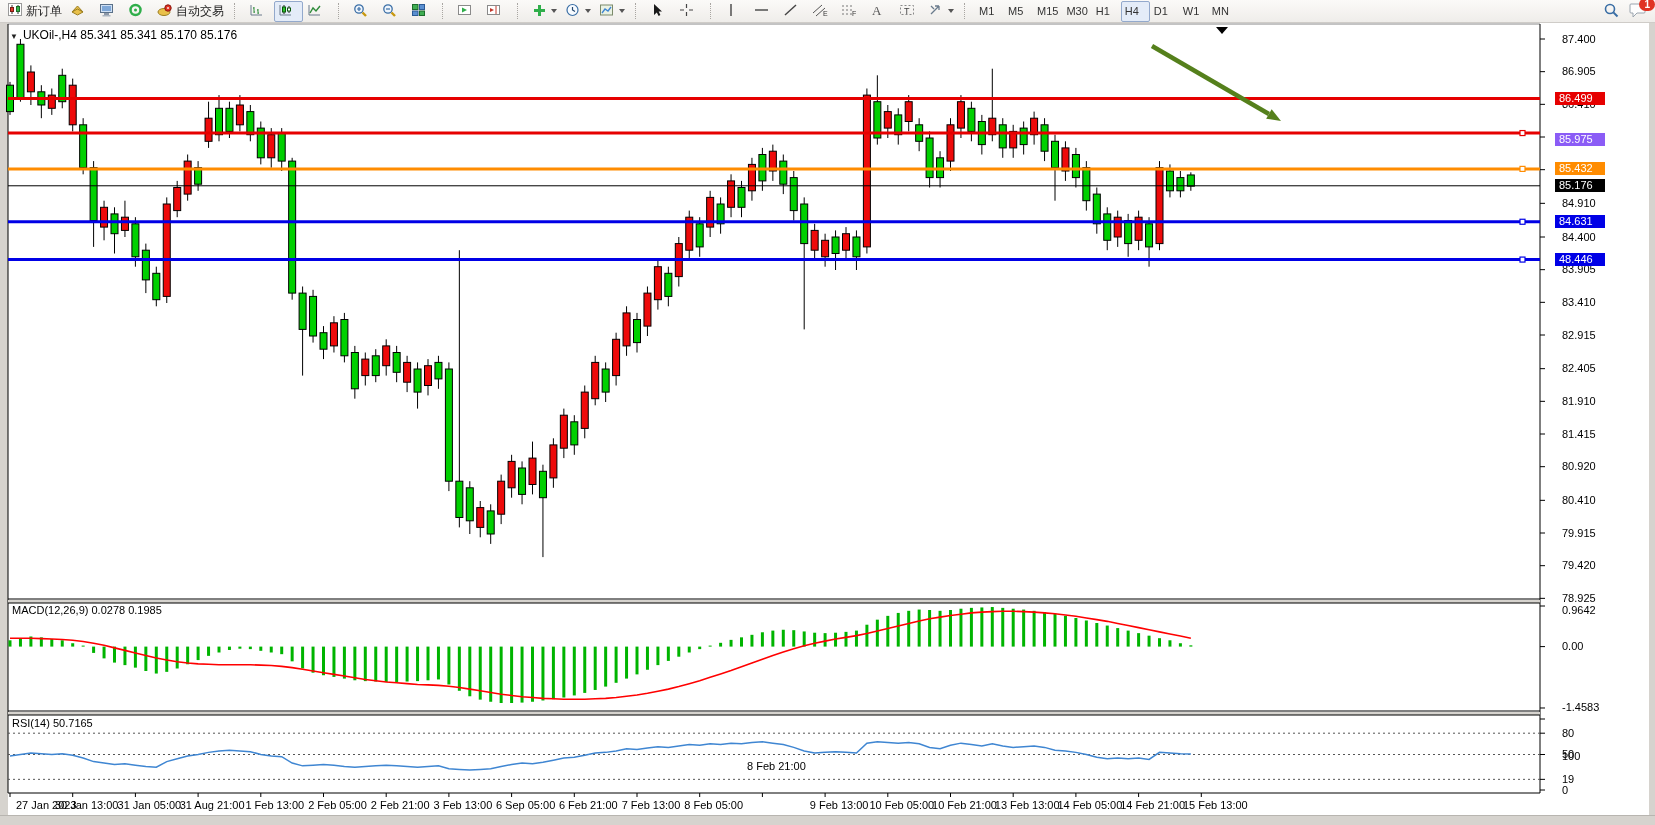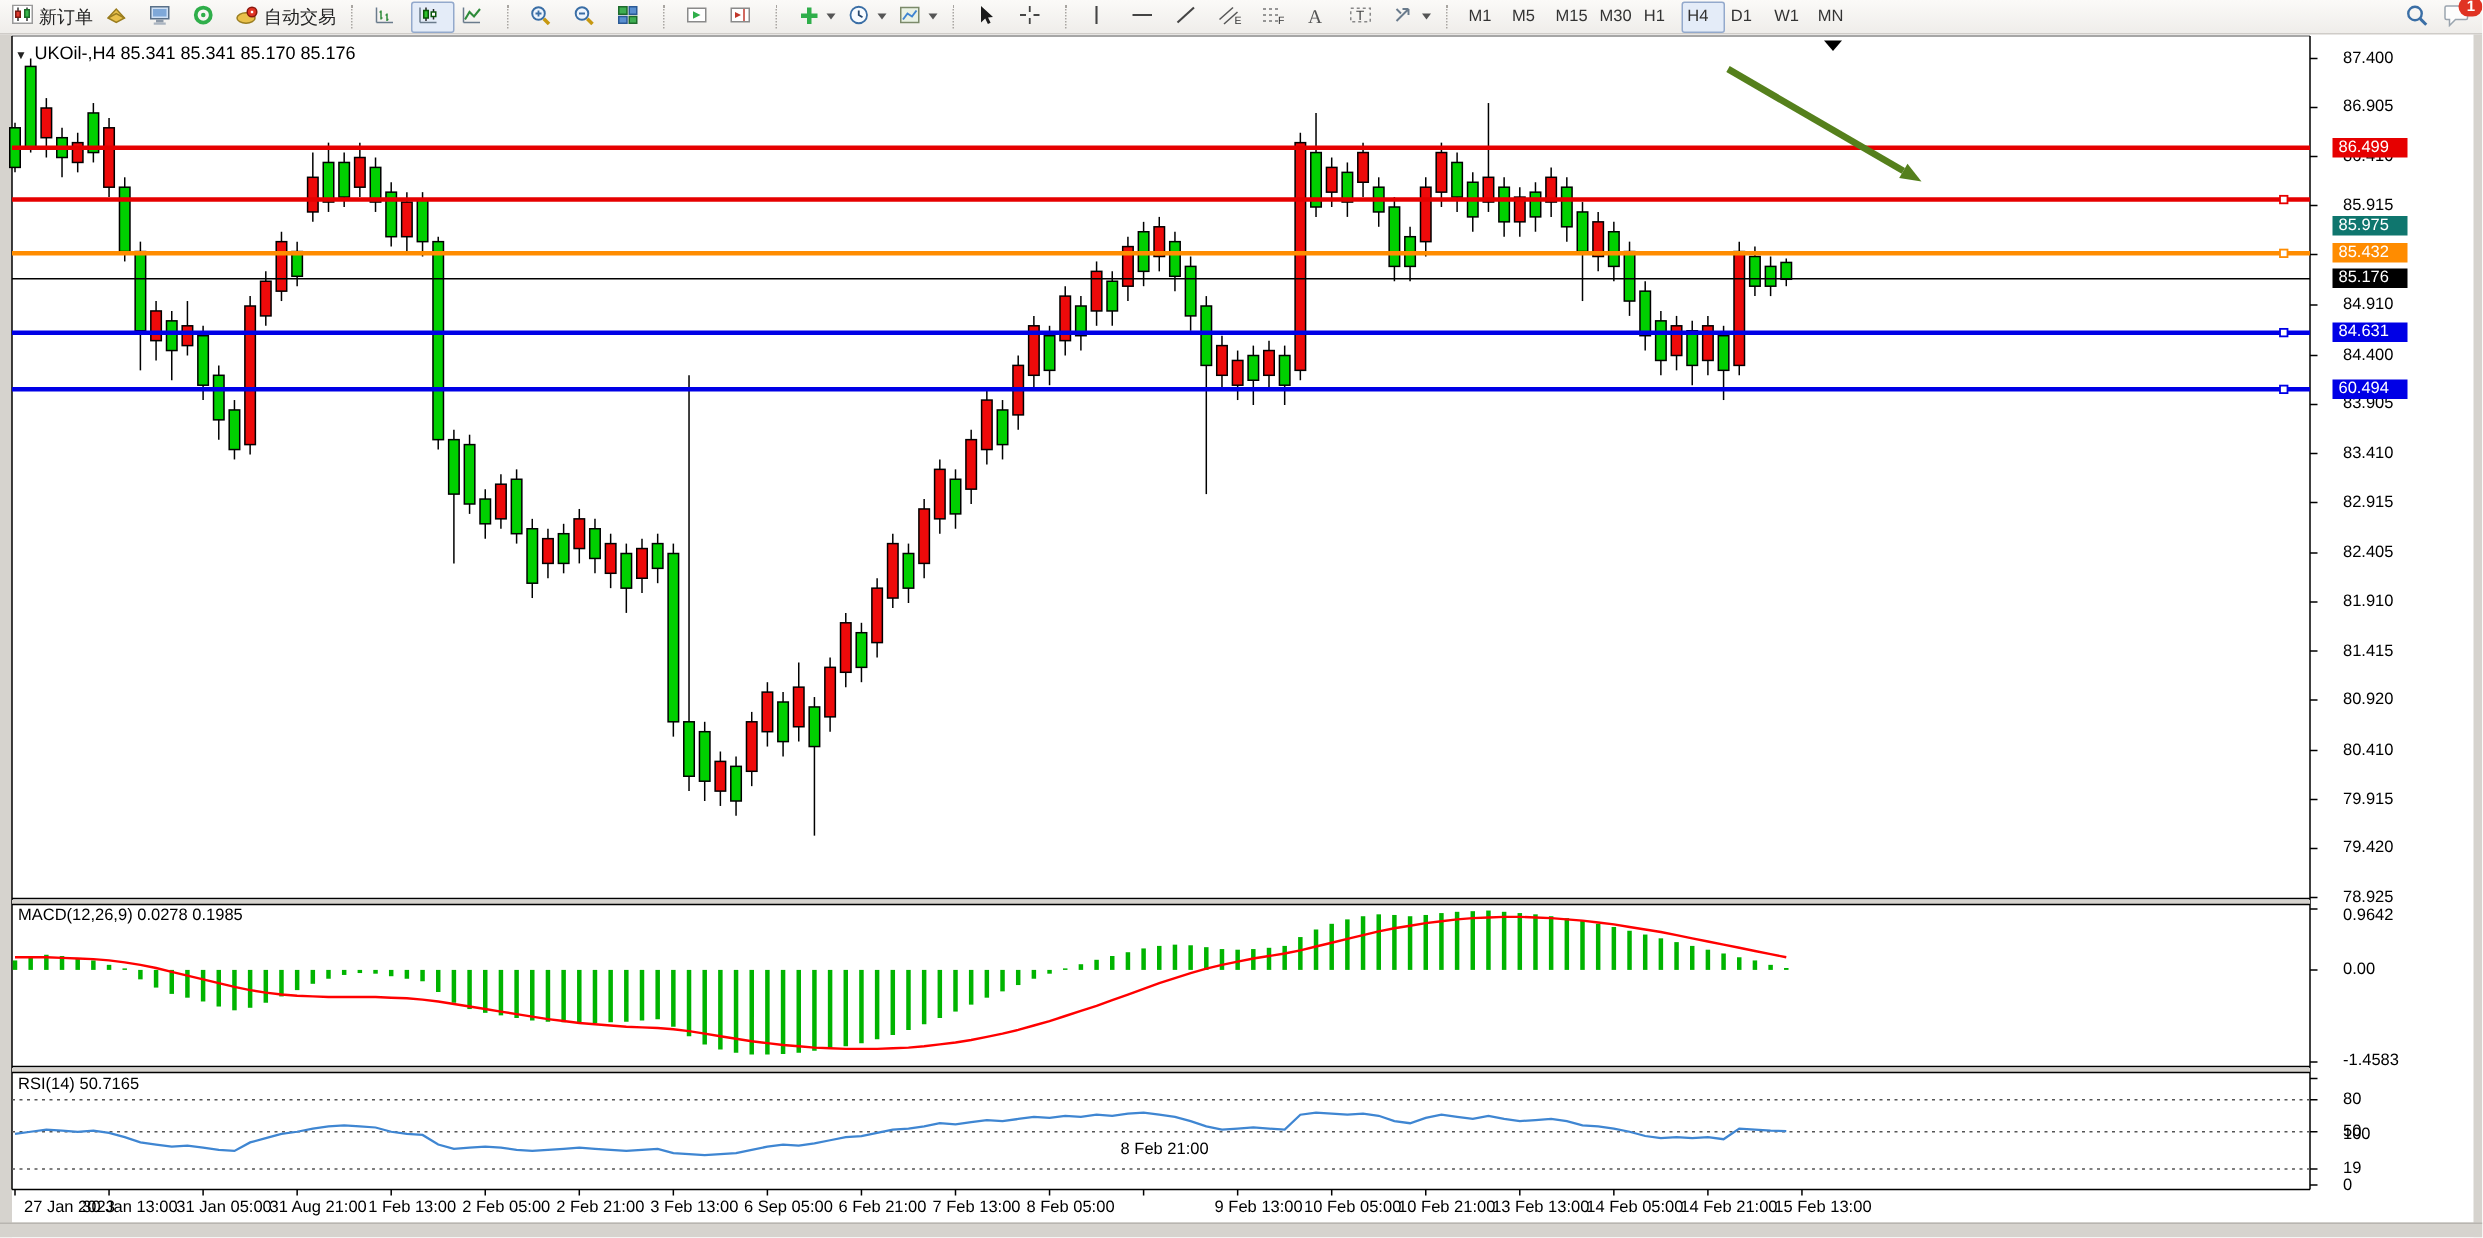--- a/index.html
+++ b/index.html
@@ -703,24 +703,24 @@
       <div class="tick" style="top: 591.85px;">78.925</div>
       <div class="tick" style="top: 603.5px;">0.9642</div>
       <div class="tick" style="top: 640.1px;">0.00</div>
       <div class="tick" style="top: 701.494px;">-1.4583</div>
       <div class="tick" style="top: 750px;">100</div>
       <div class="tick" style="top: 726.7px;">80</div>
       <div class="tick" style="top: 748px;">50</div>
       <div class="tick" style="top: 772.85px;">19</div>
       <div class="tick" style="top: 783.5px;">0</div>
       <div class="pbadge" style="top: 91.966px; background: rgb(230, 0, 0);">86.499</div>
-      <div class="pbadge" style="top: 144px; background: #0f766e;">85.975</div>
+      <div class="pbadge" style="top: 133px; background: #8b5cf6;">85.975</div>
       <div class="pbadge" style="top: 162.388px; background: rgb(255, 140, 0);">85.432</div>
       <div class="pbadge" style="top: 215.254px; background: rgb(0, 0, 230);">84.631</div>
-      <div class="pbadge" style="top: 253.072px; background: rgb(0, 0, 230);">60.494</div>
+      <div class="pbadge" style="top: 253.072px; background: rgb(0, 0, 230);">48.446</div>
       <div class="pbadge" style="top: 179.284px; background: rgb(0, 0, 0);">85.176</div>
       <div class="dlab" style="top: 799px; left: 2px;">27 Jan 2023</div>
       <div class="dlab" style="top: 799px; left: 72.7px; transform: translateX(-50%);">30 Jan 13:00</div>
       <div class="dlab" style="top: 799px; left: 135.4px; transform: translateX(-50%);">31 Jan 05:00</div>
       <div class="dlab" style="top: 799px; left: 198.1px; transform: translateX(-50%);">31 Aug 21:00</div>
       <div class="dlab" style="top: 799px; left: 260.8px; transform: translateX(-50%);">1 Feb 13:00</div>
       <div class="dlab" style="top: 799px; left: 323.5px; transform: translateX(-50%);">2 Feb 05:00</div>
       <div class="dlab" style="top: 799px; left: 386.2px; transform: translateX(-50%);">2 Feb 21:00</div>
       <div class="dlab" style="top: 799px; left: 448.9px; transform: translateX(-50%);">3 Feb 13:00</div>
       <div class="dlab" style="top: 799px; left: 511.6px; transform: translateX(-50%);">6 Sep 05:00</div>

